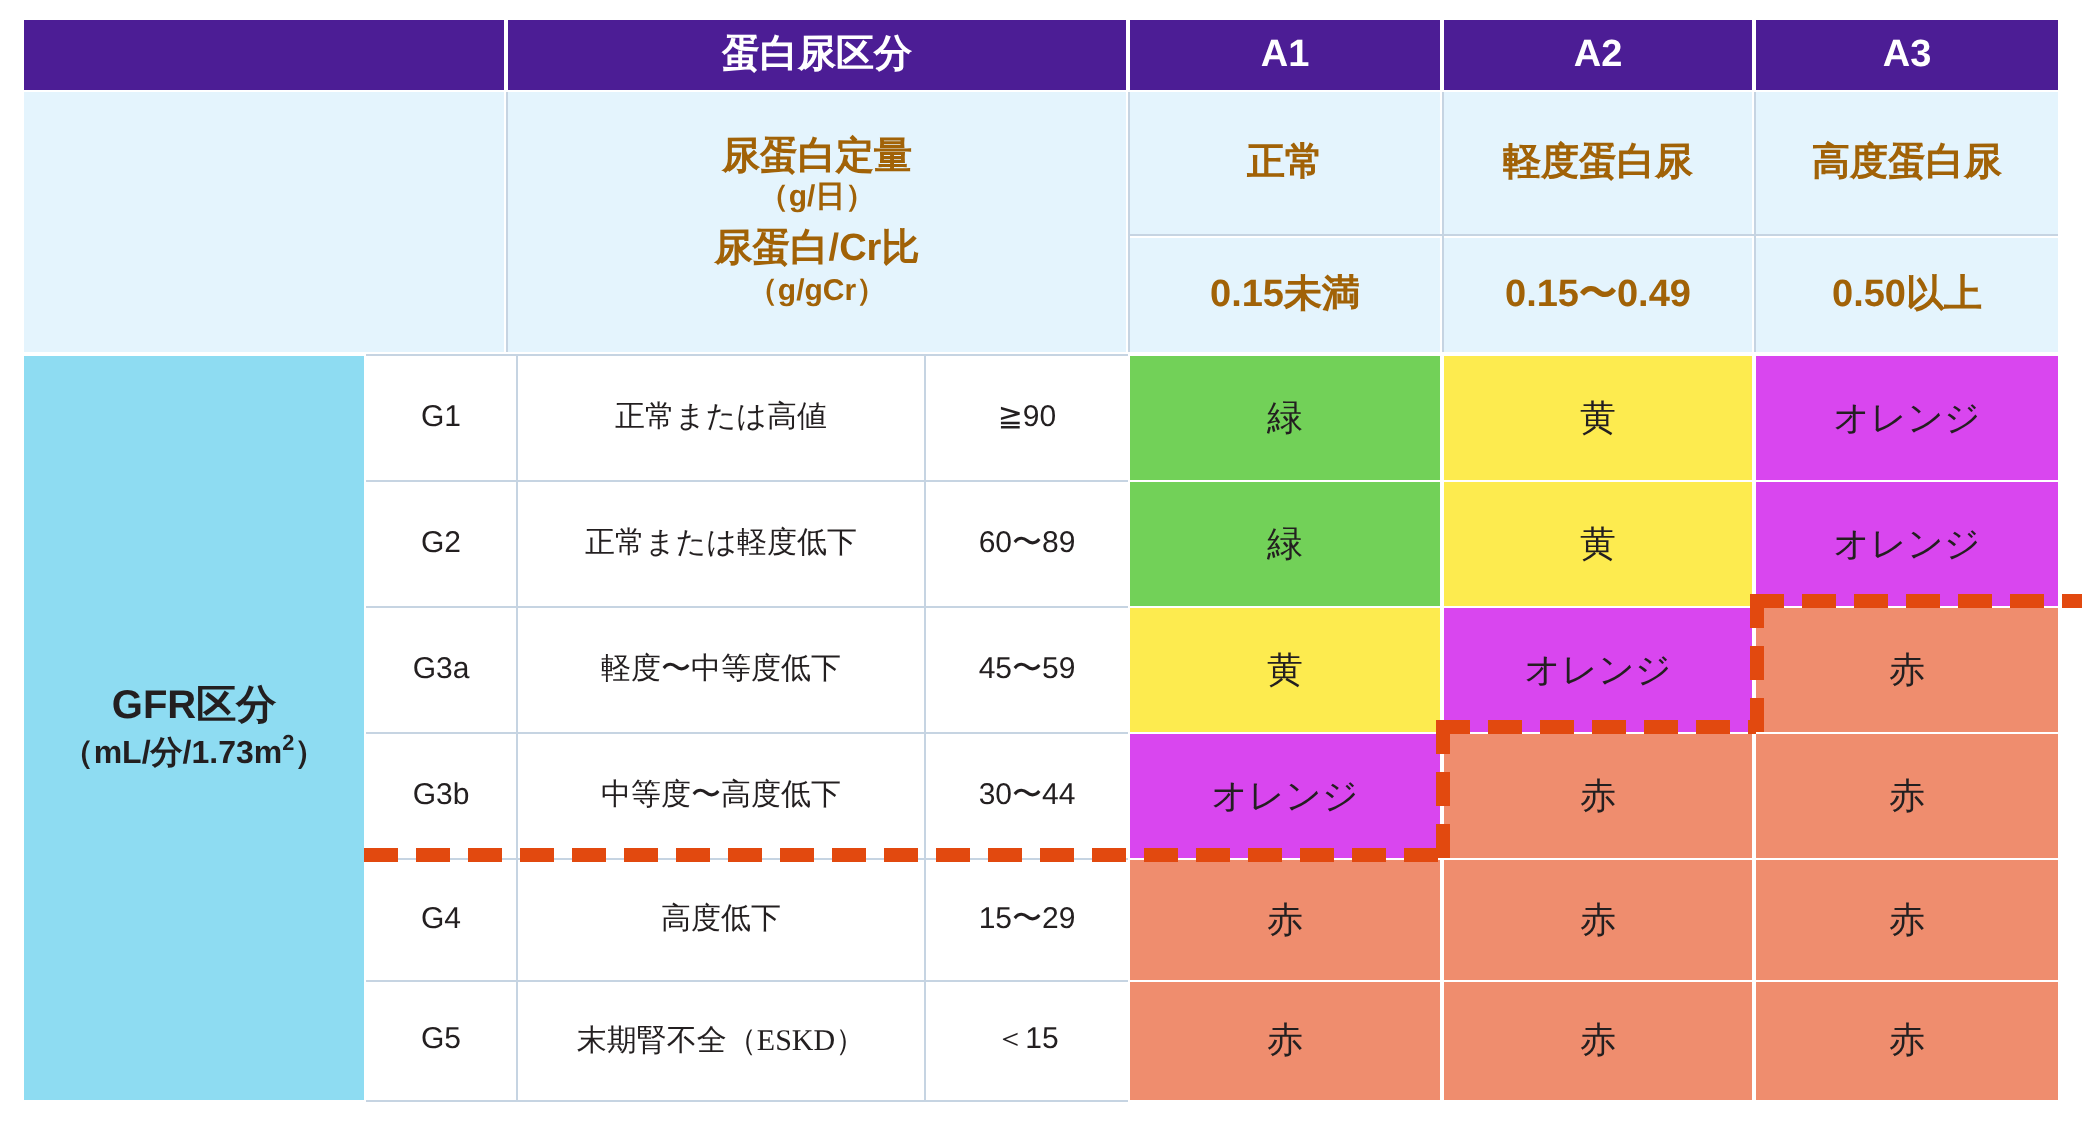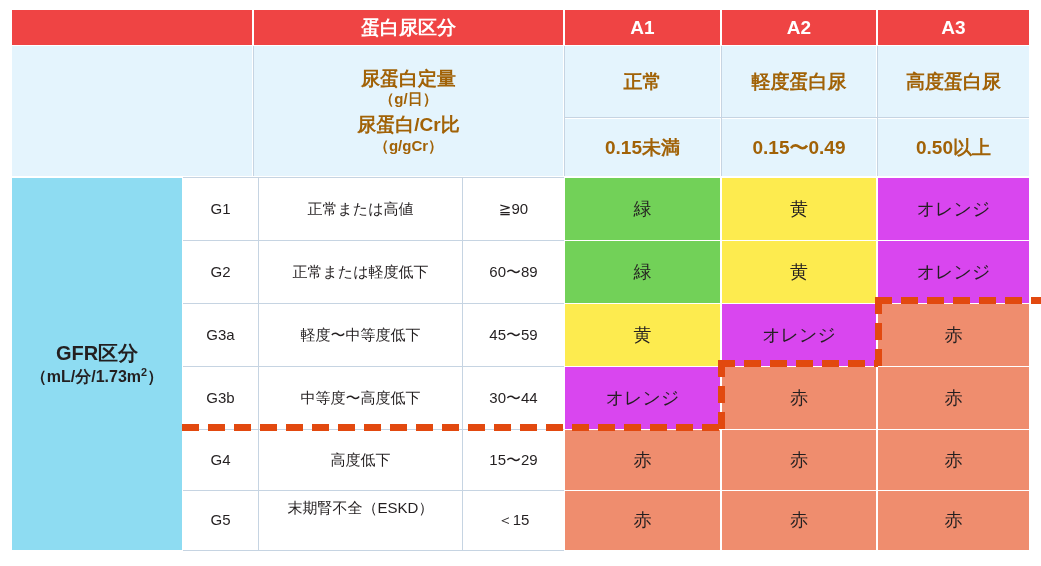--- a/index.html
+++ b/index.html
@@ -18,21 +18,21 @@
     display:flex;
     flex-direction:column;
     align-items:center;
     justify-content:center;
     text-align:center;
     line-height:1.25;
     white-space:nowrap;
   }
 
   
-  .c-cyan   {background:#ef4444;color:#ffffff;font-weight:bold;}
+  .c-cyan   {background:#4c1d95;color:#ffffff;font-weight:bold;}
   .c-pale   {background:#e4f4fd;color:#a16207;font-weight:bold;}
   .c-gfr    {background:#8edcf2;color:#231f20;font-weight:bold;}
   .c-white  {background:#ffffff;color:#231f20;}
   .c-green  {background:#72d158;}
   .c-yellow {background:#fdeb4f;}
   .c-orange {background:#d946ef;}
   .c-red    {background:#ef8d6e;}
 
   
   .vline{position:absolute;background:#c6d4e2;width:1px;}
@@ -133,21 +133,21 @@
   <div class="cell c-red t-risk" style="left:878px;top:367px;width:151px;height:62px;">赤</div>
 
   <div class="cell c-white t-cellbig" style="left:183px;top:430px;width:75px;height:60px;">G4</div>
   <div class="cell c-white t-cellbig" style="left:259px;top:430px;width:203px;height:60px;">高度低下</div>
   <div class="cell c-white t-cellbig" style="left:463px;top:430px;width:101px;height:60px;">15〜29</div>
   <div class="cell c-red t-risk" style="left:565px;top:430px;width:155px;height:60px;">赤</div>
   <div class="cell c-red t-risk" style="left:722px;top:430px;width:154px;height:60px;">赤</div>
   <div class="cell c-red t-risk" style="left:878px;top:430px;width:151px;height:60px;">赤</div>
 
   <div class="cell c-white t-cellbig" style="left:183px;top:491px;width:75px;height:59px;">G5</div>
-  <div class="cell c-white t-cellbig" style="left:259px;top:479px;width:203px;height:59px;">末期腎不全（ESKD）</div>
+  <div class="cell c-white t-cellbig" style="left:259px;top:492px;width:203px;height:59px;font-family:Liberation Serif, serif;">末期腎不全（ESKD）</div>
   <div class="cell c-white t-cellbig" style="left:463px;top:491px;width:101px;height:59px;">＜15</div>
   <div class="cell c-red t-risk" style="left:565px;top:491px;width:155px;height:59px;">赤</div>
   <div class="cell c-red t-risk" style="left:722px;top:491px;width:154px;height:59px;">赤</div>
   <div class="cell c-red t-risk" style="left:878px;top:491px;width:151px;height:59px;">赤</div>
 
   <div class="vline" style="left:258px;top:178px;height:372px;"></div>
   <div class="vline" style="left:462px;top:178px;height:372px;"></div>
   <div class="hline" style="left:183px;top:240px;width:381px;"></div>
   <div class="hline" style="left:183px;top:303px;width:381px;"></div>
   <div class="hline" style="left:183px;top:366px;width:381px;"></div>

